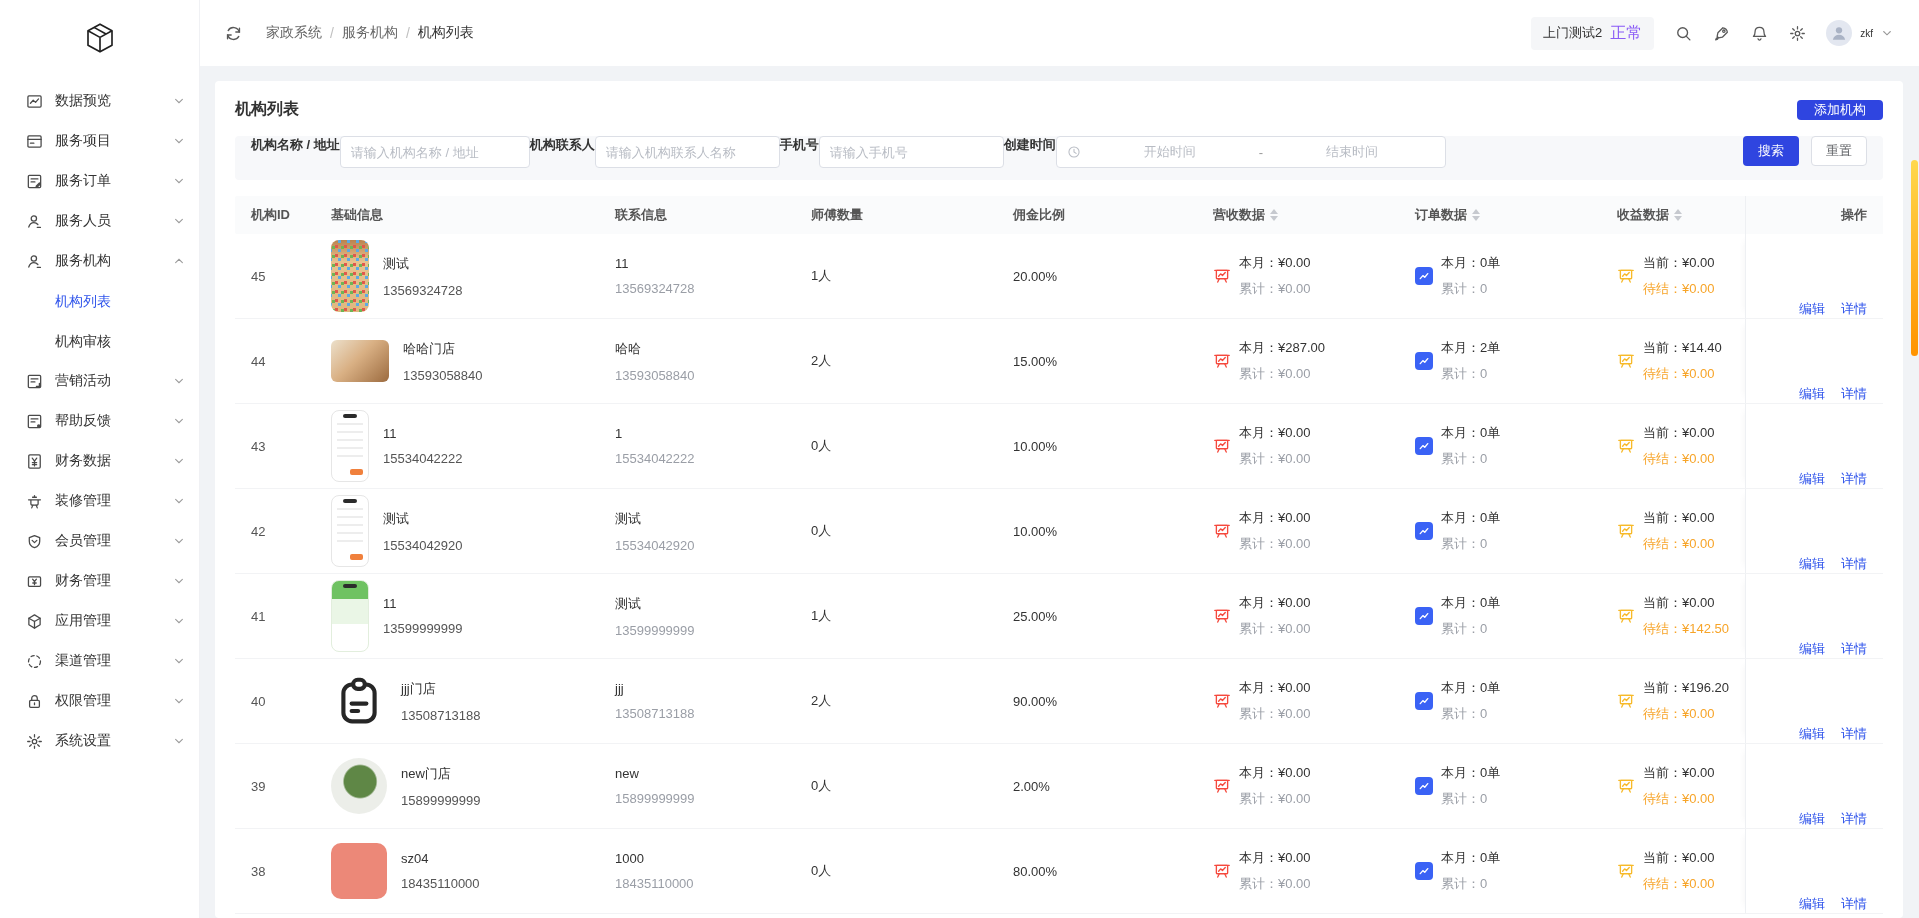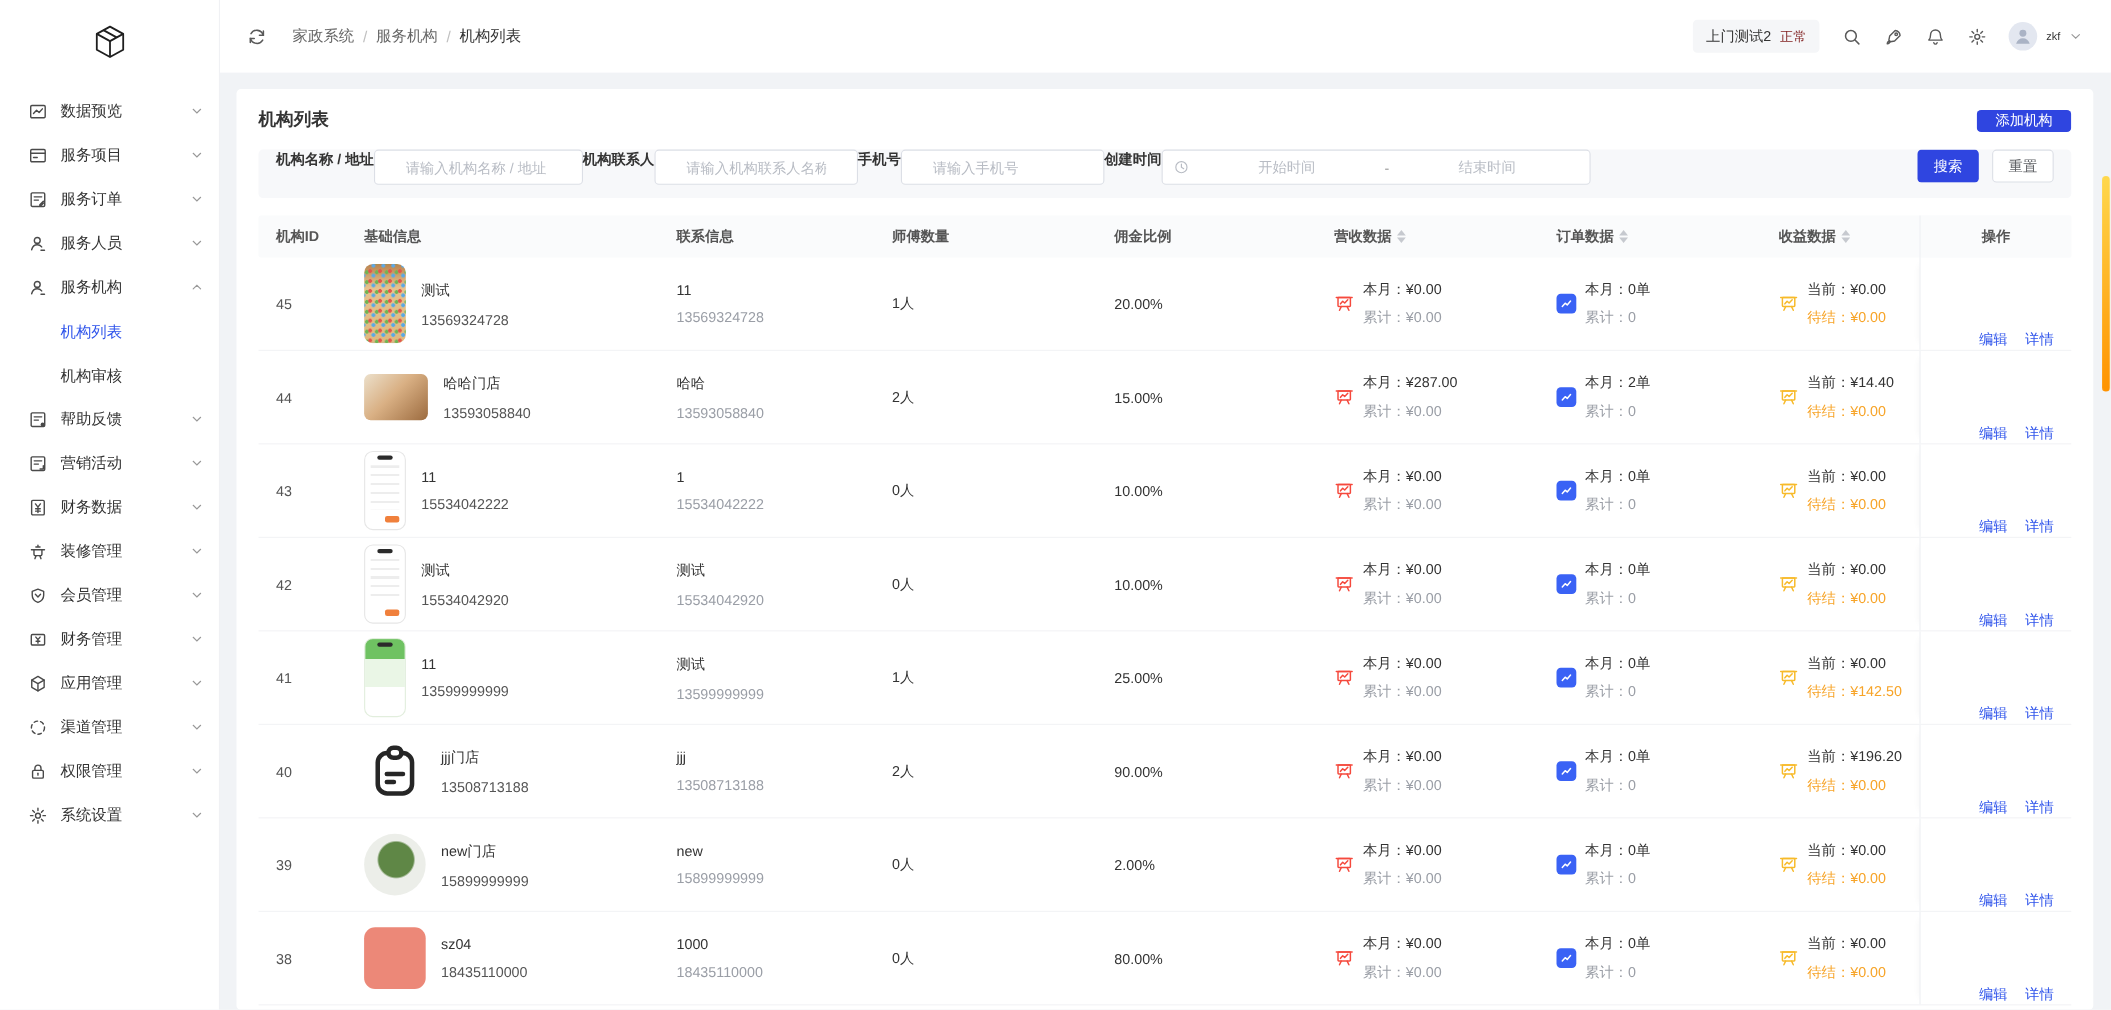--- a/index.html
+++ b/index.html
@@ -24,54 +24,54 @@
   .main { flex:1; display:flex; flex-direction:column; min-width:0; }
   .topbar { height:66px; background:#fff; display:flex; align-items:center; padding:0 26px 0 24px; flex-shrink:0; }
   .tb-left { display:flex; align-items:center; gap:10px; }
   .icon-btn { width:18px; height:18px; color:#595959; display:flex; align-items:center; justify-content:center; cursor:pointer; }
   .icon-btn svg { width:17px; height:17px; }
   .breadcrumb { display:flex; align-items:center; gap:8px; font-size:14px; color:#666; margin-left:14px; }
   .breadcrumb .sep { color:#c0c0c0; }
   .breadcrumb .last { color:#333; }
   .tb-right { margin-left:auto; display:flex; align-items:center; gap:20px; }
   .tenant-badge { background:#f5f6f8; border-radius:4px; padding:6px 12px; font-size:13px; color:#333; display:flex; gap:8px; align-items:center; cursor:pointer; }
-  .tenant-badge .status { color:#7f1d1d; font-size:12px; }
+  .tenant-badge .status { color:#8b5cf6; font-size:16px; }
   .avatar { width:26px; height:26px; border-radius:50%; background:#e3e7f0; display:flex; align-items:center; justify-content:center; color:#aab3c5; overflow:hidden; }
   .avatar svg { width:18px; height:18px; }
   .user-wrap { display:flex; align-items:center; gap:8px; cursor:pointer; }
   .user-name { font-size:10px; color:#333; }
   .user-caret { color:#999; display:flex; } .user-caret svg{ width:12px; height:12px; }
 
   .content { flex:1; padding:15px 16px 0 15px; overflow:hidden; }
   .card { background:#fff; border-radius:4px; height:100%; padding:18px 20px; overflow:hidden; }
   .card-head { display:flex; align-items:center; justify-content:space-between; }
   .page-title { font-size:16px; font-weight:600; color:#333; }
   .btn { display:inline-flex; align-items:center; justify-content:center; height:20px; padding:0 16px; border-radius:4px; font-size:13px; cursor:pointer; border:1px solid transparent; }
   .btn-primary { background:#2b3ddc; background:#2f45e0; color:#fff; }
   .btn-plain { background:#fff; border-color:#dcdfe6; color:#606266; }
 
   
   .filter-bar { margin-top:16px; background:#f7f8fa; border-radius:4px; height:44px; display:flex; align-items:flex-start; padding:0 16px; }
   .f-label { font-size:13px; color:#333; font-weight:600; white-space:nowrap; }
-  .f-input { height:32px; border:1px solid #dcdfe6; border-radius:4px; background:#fff; padding:0 28px; font-size:13px; color:#333; width:190px; outline:none; }
+  .f-input { height:32px; border:1px solid #dcdfe6; border-radius:4px; background:#fff; padding:0 10px; font-size:13px; color:#333; width:190px; outline:none; }
   .f-input::placeholder { color:#b8bcc4; }
   .f-input.w185 { width:185px; }
   .date-range { height:32px; width:390px; border:1px solid #dcdfe6; border-radius:4px; background:#fff; display:flex; align-items:center; padding:0 10px; color:#b8bcc4; gap:6px; cursor:pointer; }
   .date-range .clock { display:flex; color:#b8bcc4; } .date-range .clock svg{ width:14px; height:14px; }
   .date-range .ph { flex:1; text-align:center; font-size:13px; }
   .date-range .dash { color:#999; }
   .f-btns { margin-left:auto; display:flex; gap:12px; }
   .btn-sm { height:30px; padding:0 14px; }
 
   
   .table { margin-top:16px; }
   .tr, .thead { display:grid; grid-template-columns:80px 284px 196px 202px 200px 202px 202px 144px minmax(0,1fr); align-items:center; }
   .thead { background:#fafbfc; height:38px; border-radius:2px; }
   .th { font-size:13px; color:#555; font-weight:600; padding-left:16px; display:flex; align-items:center; gap:5px; height:100%; }
-  .th.colA { justify-content:center; padding-right:16px; border-left:1px solid #eef0f3; background:#fafbfc; }
+  .th.colA { justify-content:flex-end; padding-right:16px; border-left:1px solid #eef0f3; background:#fafbfc; }
   .sort { display:inline-flex; flex-direction:column; gap:2px; cursor:pointer; }
   .sort i { display:block; width:0; height:0; border-left:4px solid transparent; border-right:4px solid transparent; }
   .sort .cu { border-bottom:5px solid #c6c9cf; }
   .sort .cd { border-top:5px solid #c6c9cf; }
   .tr { min-height:85px; border-bottom:1px solid #f2f3f5; }
   .td { padding-left:16px; font-size:13px; color:#333; }
   .td.id { color:#555; }
   .td.action { height:100%; display:flex; align-items:flex-end; justify-content:flex-end; padding-right:16px; gap:16px; border-left:1px solid #eef0f3; box-shadow:-7px 0 7px -7px rgba(0,0,0,.05); }
   .link { color:#2f54eb; cursor:pointer; font-weight:500; white-space:nowrap; }
   .basic { display:flex; align-items:center; gap:14px; }
@@ -201,40 +201,40 @@
           </span>
         </div>
         <div class="submenu-item active">机构列表</div>
         <div class="submenu-item">机构审核</div>
         <div class="menu-item">
           <span class="mi-ic">
             <svg viewBox="0 0 16 16" fill="none" stroke="currentColor" stroke-width="1.2" stroke-linecap="round" stroke-linejoin="round">
               <rect x="2.2" y="2.2" width="11.6" height="11.6" rx="1"></rect>
               <line x1="4.8" y1="5.6" x2="11.2" y2="5.6"></line>
               <line x1="4.8" y1="8.4" x2="8.4" y2="8.4"></line>
-              <circle cx="12" cy="12.2" r="1.7" fill="currentColor" stroke="none"></circle>
-            </svg>
-          </span>
-          <span class="mi-label">帮助反馈</span>
+              <polyline points="9.8 12.6 12.6 12.6 12.6 9.8"></polyline>
+            </svg>
+          </span>
+          <span class="mi-label">营销活动</span>
           <span class="mi-caret">
             <svg viewBox="0 0 16 16" fill="none" stroke="currentColor" stroke-width="1.4" stroke-linecap="round">
               <polyline points="3.5 5.8 8 10.2 12.5 5.8"></polyline>
             </svg>
           </span>
         </div>
         <div class="menu-item">
           <span class="mi-ic">
             <svg viewBox="0 0 16 16" fill="none" stroke="currentColor" stroke-width="1.2" stroke-linecap="round" stroke-linejoin="round">
               <rect x="2.2" y="2.2" width="11.6" height="11.6" rx="1"></rect>
               <line x1="4.8" y1="5.6" x2="11.2" y2="5.6"></line>
               <line x1="4.8" y1="8.4" x2="8.4" y2="8.4"></line>
-              <polyline points="9.8 12.6 12.6 12.6 12.6 9.8"></polyline>
-            </svg>
-          </span>
-          <span class="mi-label">营销活动</span>
+              <circle cx="12" cy="12.2" r="1.7" fill="currentColor" stroke="none"></circle>
+            </svg>
+          </span>
+          <span class="mi-label">帮助反馈</span>
           <span class="mi-caret">
             <svg viewBox="0 0 16 16" fill="none" stroke="currentColor" stroke-width="1.4" stroke-linecap="round">
               <polyline points="3.5 5.8 8 10.2 12.5 5.8"></polyline>
             </svg>
           </span>
         </div>
         <div class="menu-item">
           <span class="mi-ic">
             <svg viewBox="0 0 16 16" fill="none" stroke="currentColor" stroke-width="1.2" stroke-linecap="round" stroke-linejoin="round">
               <rect x="2.6" y="1.8" width="10.8" height="12.4" rx="1"></rect>

